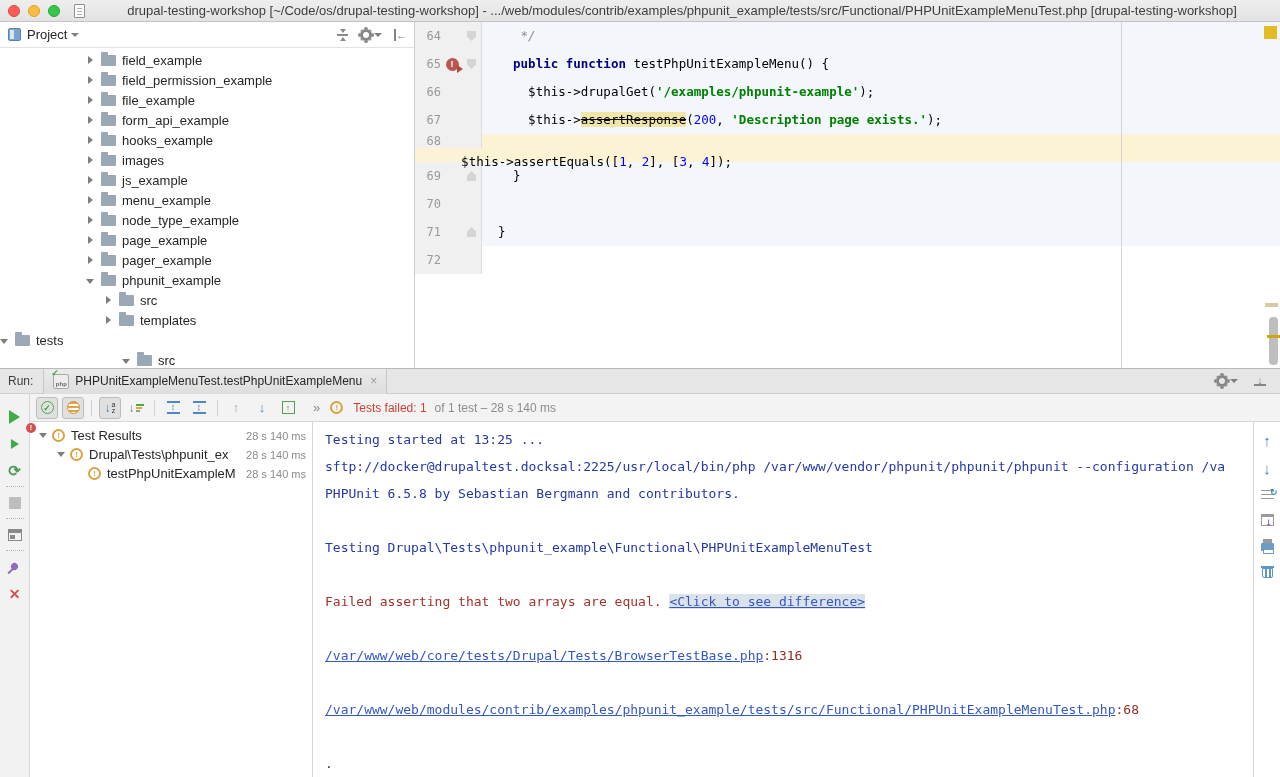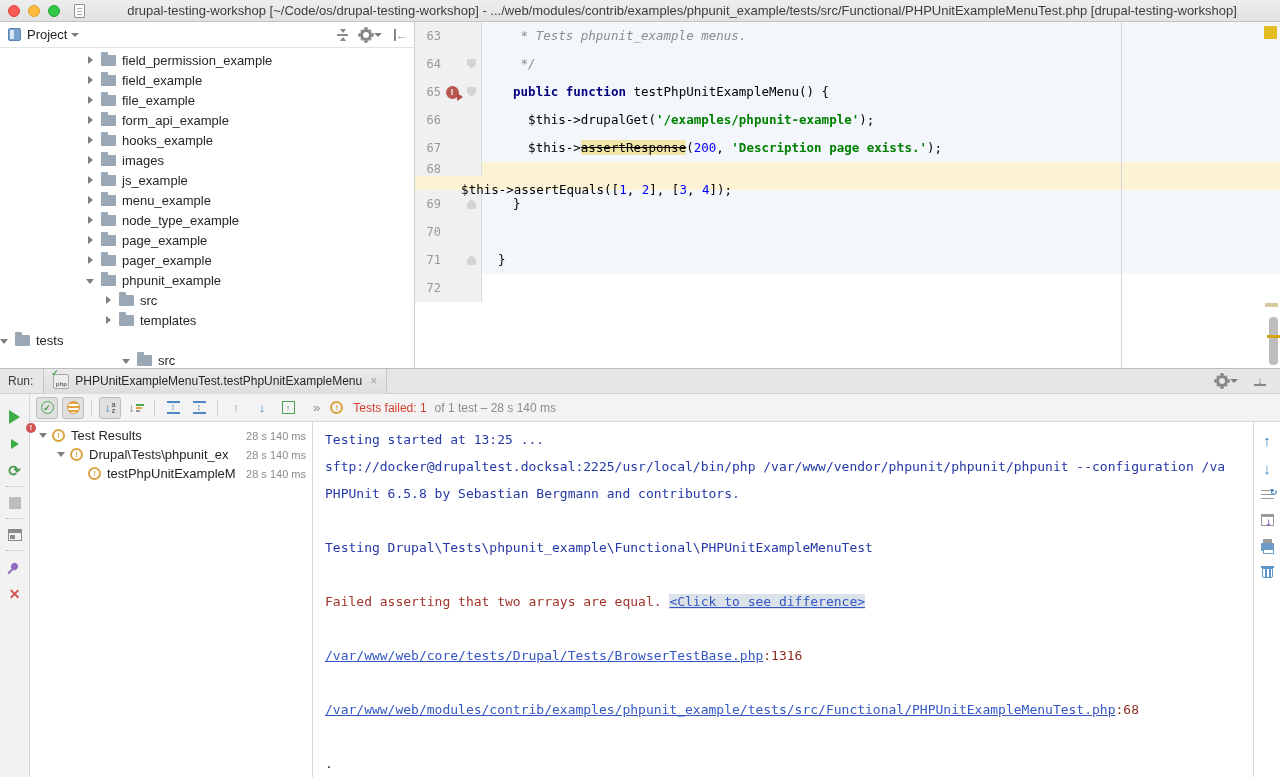--- a/index.html
+++ b/index.html
@@ -241,26 +241,26 @@
             <span class="gear-icon"></span>
             <span class="tri-down-sm"></span>
           </span>
         <span class="hide-left-icon">←</span>
       </span>
     </div>
     <div class="tree" id="project-tree">
         <div class="tree-row" style="padding-left: 86px;">
           <span class="tree-arrow right"></span>
           <span class="folder-icon"></span>
+          <span class="tree-label">field_example</span>
+        </div>
+        <div class="tree-row" style="padding-left: 86px;">
+          <span class="tree-arrow right"></span>
+          <span class="folder-icon"></span>
           <span class="tree-label">field_permission_example</span>
-        </div>
-        <div class="tree-row" style="padding-left: 86px;">
-          <span class="tree-arrow right"></span>
-          <span class="folder-icon"></span>
-          <span class="tree-label">field_example</span>
         </div>
         <div class="tree-row" style="padding-left: 86px;">
           <span class="tree-arrow right"></span>
           <span class="folder-icon"></span>
           <span class="tree-label">file_example</span>
         </div>
         <div class="tree-row" style="padding-left: 86px;">
           <span class="tree-arrow right"></span>
           <span class="folder-icon"></span>
           <span class="tree-label">form_api_example</span>
@@ -323,28 +323,20 @@
         <div class="tree-row" style="padding-left: 122px;">
           <span class="tree-arrow down"></span>
           <span class="folder-icon"></span>
           <span class="tree-label">src</span>
         </div>
       </div>
   </div>
 
   <div class="editor">
     <div id="editor-lines">
-        <div class="eline bg-blue">
-          <span class="gut">
-            <span class="gut-num">63</span>
-            <span class="gut-icon"></span>
-            <span class="gut-fold"></span>
-          </span>
-          <span class="code"><span class="seg-comment">   * Tests phpunit_example menus.</span></span>
-        </div>
         <div class="eline bg-blue">
           <span class="gut">
             <span class="gut-num">64</span>
             <span class="gut-icon"></span>
             <span class="gut-fold">
               <span class="fold start"></span>
             </span>
           </span>
           <span class="code"><span class="seg-comment">   */</span></span>
         </div>

